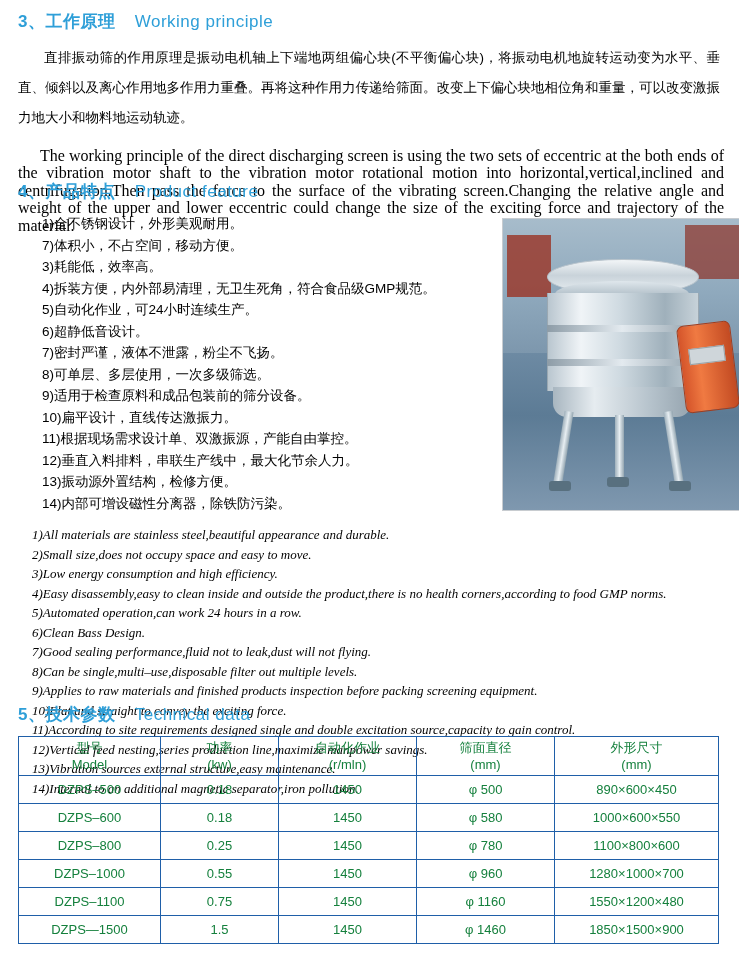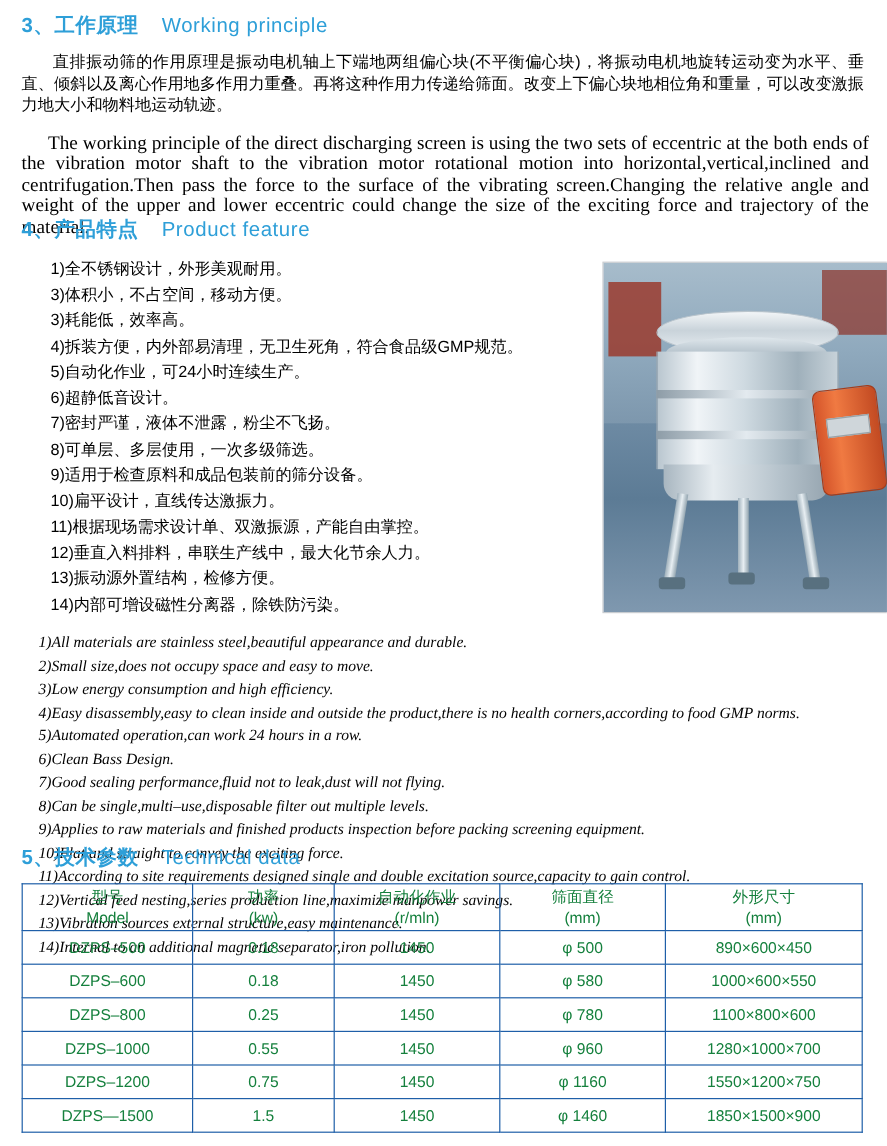--- a/index.html
+++ b/index.html
@@ -31,21 +31,21 @@
     padding: 0;
     letter-spacing: 0.5px;
   }
   .sec-head .en {
     font-weight: normal;
     font-family: "Liberation Sans", sans-serif;
   }
   .cn-para {
     font-family: "Liberation Sans", sans-serif;
     font-size: 13.5px;
-    line-height: 18px;
+    line-height: 30px;
     color: #000;
     text-align: justify;
   }
   .en-para {
     font-family: "Liberation Serif", serif;
     font-size: 16px;
     line-height: 17.5px;
     color: #000;
     text-align: justify;
   }
@@ -226,21 +226,21 @@
     <p class="en-para body-en">The working principle of the direct discharging screen is using the two sets of eccentric at the both ends of the vibration motor  shaft to the vibration motor rotational motion into horizontal,vertical,inclined and centrifugation.Then pass the force to the surface  of the vibrating screen.Changing the relative angle and weight of the upper and lower eccentric could change the size of the exciting force and trajectory of the material.</p>
   </section>
 
   <section id="sec4">
     <h2 class="sec-head">
       <span>4、产品特点</span>
       <span class="en" style="margin-left:14px;">Product feature</span>
     </h2>
     <ul class="list-cn">
       <li>1)全不锈钢设计，外形美观耐用。</li>
-      <li>3)体积小，不占空间，移动方便。</li>
+      <li>7)体积小，不占空间，移动方便。</li>
       <li>3)耗能低，效率高。</li>
       <li>4)拆装方便，内外部易清理，无卫生死角，符合食品级GMP规范。</li>
       <li>5)自动化作业，可24小时连续生产。</li>
       <li>6)超静低音设计。</li>
       <li>7)密封严谨，液体不泄露，粉尘不飞扬。</li>
       <li>8)可单层、多层使用，一次多级筛选。</li>
       <li>9)适用于检查原料和成品包装前的筛分设备。</li>
       <li>10)扁平设计，直线传达激振力。</li>
       <li>11)根据现场需求设计单、双激振源，产能自由掌控。</li>
       <li>12)垂直入料排料，串联生产线中，最大化节余人力。</li>
@@ -346,25 +346,25 @@
           <td>1100×800×600</td>
         </tr>
         <tr>
           <td>DZPS–1000</td>
           <td>0.55</td>
           <td>1450</td>
           <td>φ 960</td>
           <td>1280×1000×700</td>
         </tr>
         <tr>
-          <td>DZPS–1200</td>
+          <td>DZPS–1100</td>
           <td>0.75</td>
           <td>1450</td>
           <td>φ 1160</td>
-          <td>1550×1200×750</td>
+          <td>1550×1200×480</td>
         </tr>
         <tr>
           <td>DZPS—1500</td>
           <td>1.5</td>
           <td>1450</td>
           <td>φ 1460</td>
           <td>1850×1500×900</td>
         </tr>
       </tbody>
     </table>

